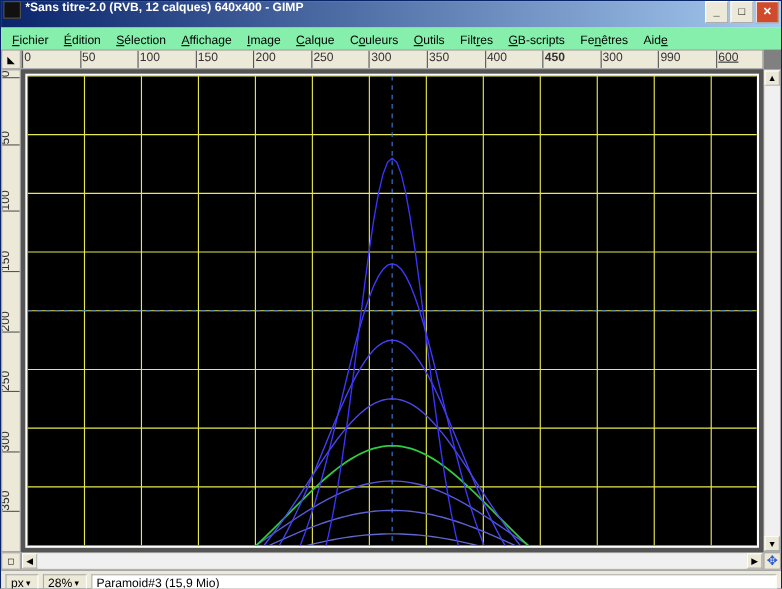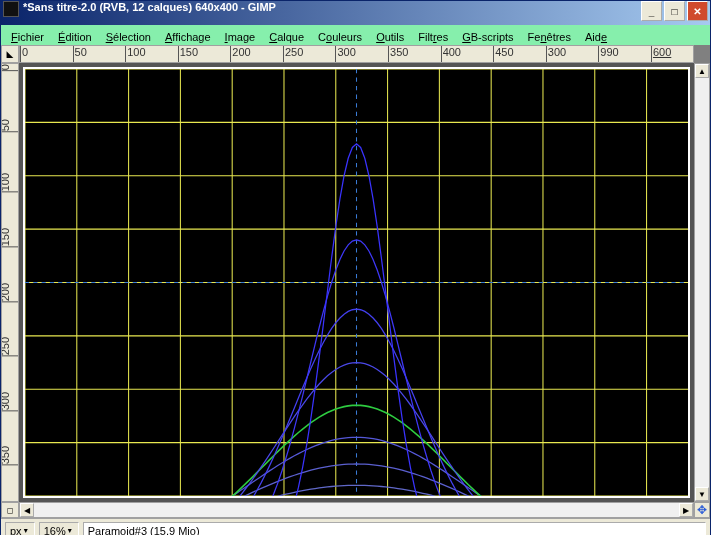--- a/index.html
+++ b/index.html
@@ -66,21 +66,21 @@
     <div class="hruler">
         <div class="tick" style="left: 0%;">0</div>
         <div class="tick" style="left: 7.8125%;">50</div>
         <div class="tick" style="left: 15.625%;">100</div>
         <div class="tick" style="left: 23.4375%;">150</div>
         <div class="tick" style="left: 31.25%;">200</div>
         <div class="tick" style="left: 39.0625%;">250</div>
         <div class="tick" style="left: 46.875%;">300</div>
         <div class="tick" style="left: 54.6875%;">350</div>
         <div class="tick" style="left: 62.5%;">400</div>
-        <div class="tick" style="left: 70.3125%;">450</div>
+        <div class="tick" style="left: 70.3125%; font-weight: bold;">450</div>
         <div class="tick" style="left: 78.125%;">300</div>
         <div class="tick" style="left: 85.9375%;">990</div>
         <div class="tick" style="left: 93.75%; text-decoration: underline;">600</div>
       </div>
     <div class="vruler">
         <div class="tick" style="top: 0%;">0</div>
         <div class="tick" style="top: 12.5%;">50</div>
         <div class="tick" style="top: 25%;">100</div>
         <div class="tick" style="top: 37.5%;">150</div>
         <div class="tick" style="top: 50%;">200</div>
@@ -144,21 +144,21 @@
       <div class="scroll-btn">▶</div>
     </div>
     <div class="corner-nav">✥</div>
 
     <div class="statusbar">
       <div class="status-sel">
           <span>px</span>
           <span class="dd">▾</span>
         </div>
       <div class="status-sel">
-          <span>16%</span>
+          <span>28%</span>
           <span class="dd">▾</span>
         </div>
       <div class="status-box status-layer">
           <span>Paramoid#3 (15,9 Mio)</span>
         </div>
     </div>
   </div>
 </div>
 
 </body></html>

